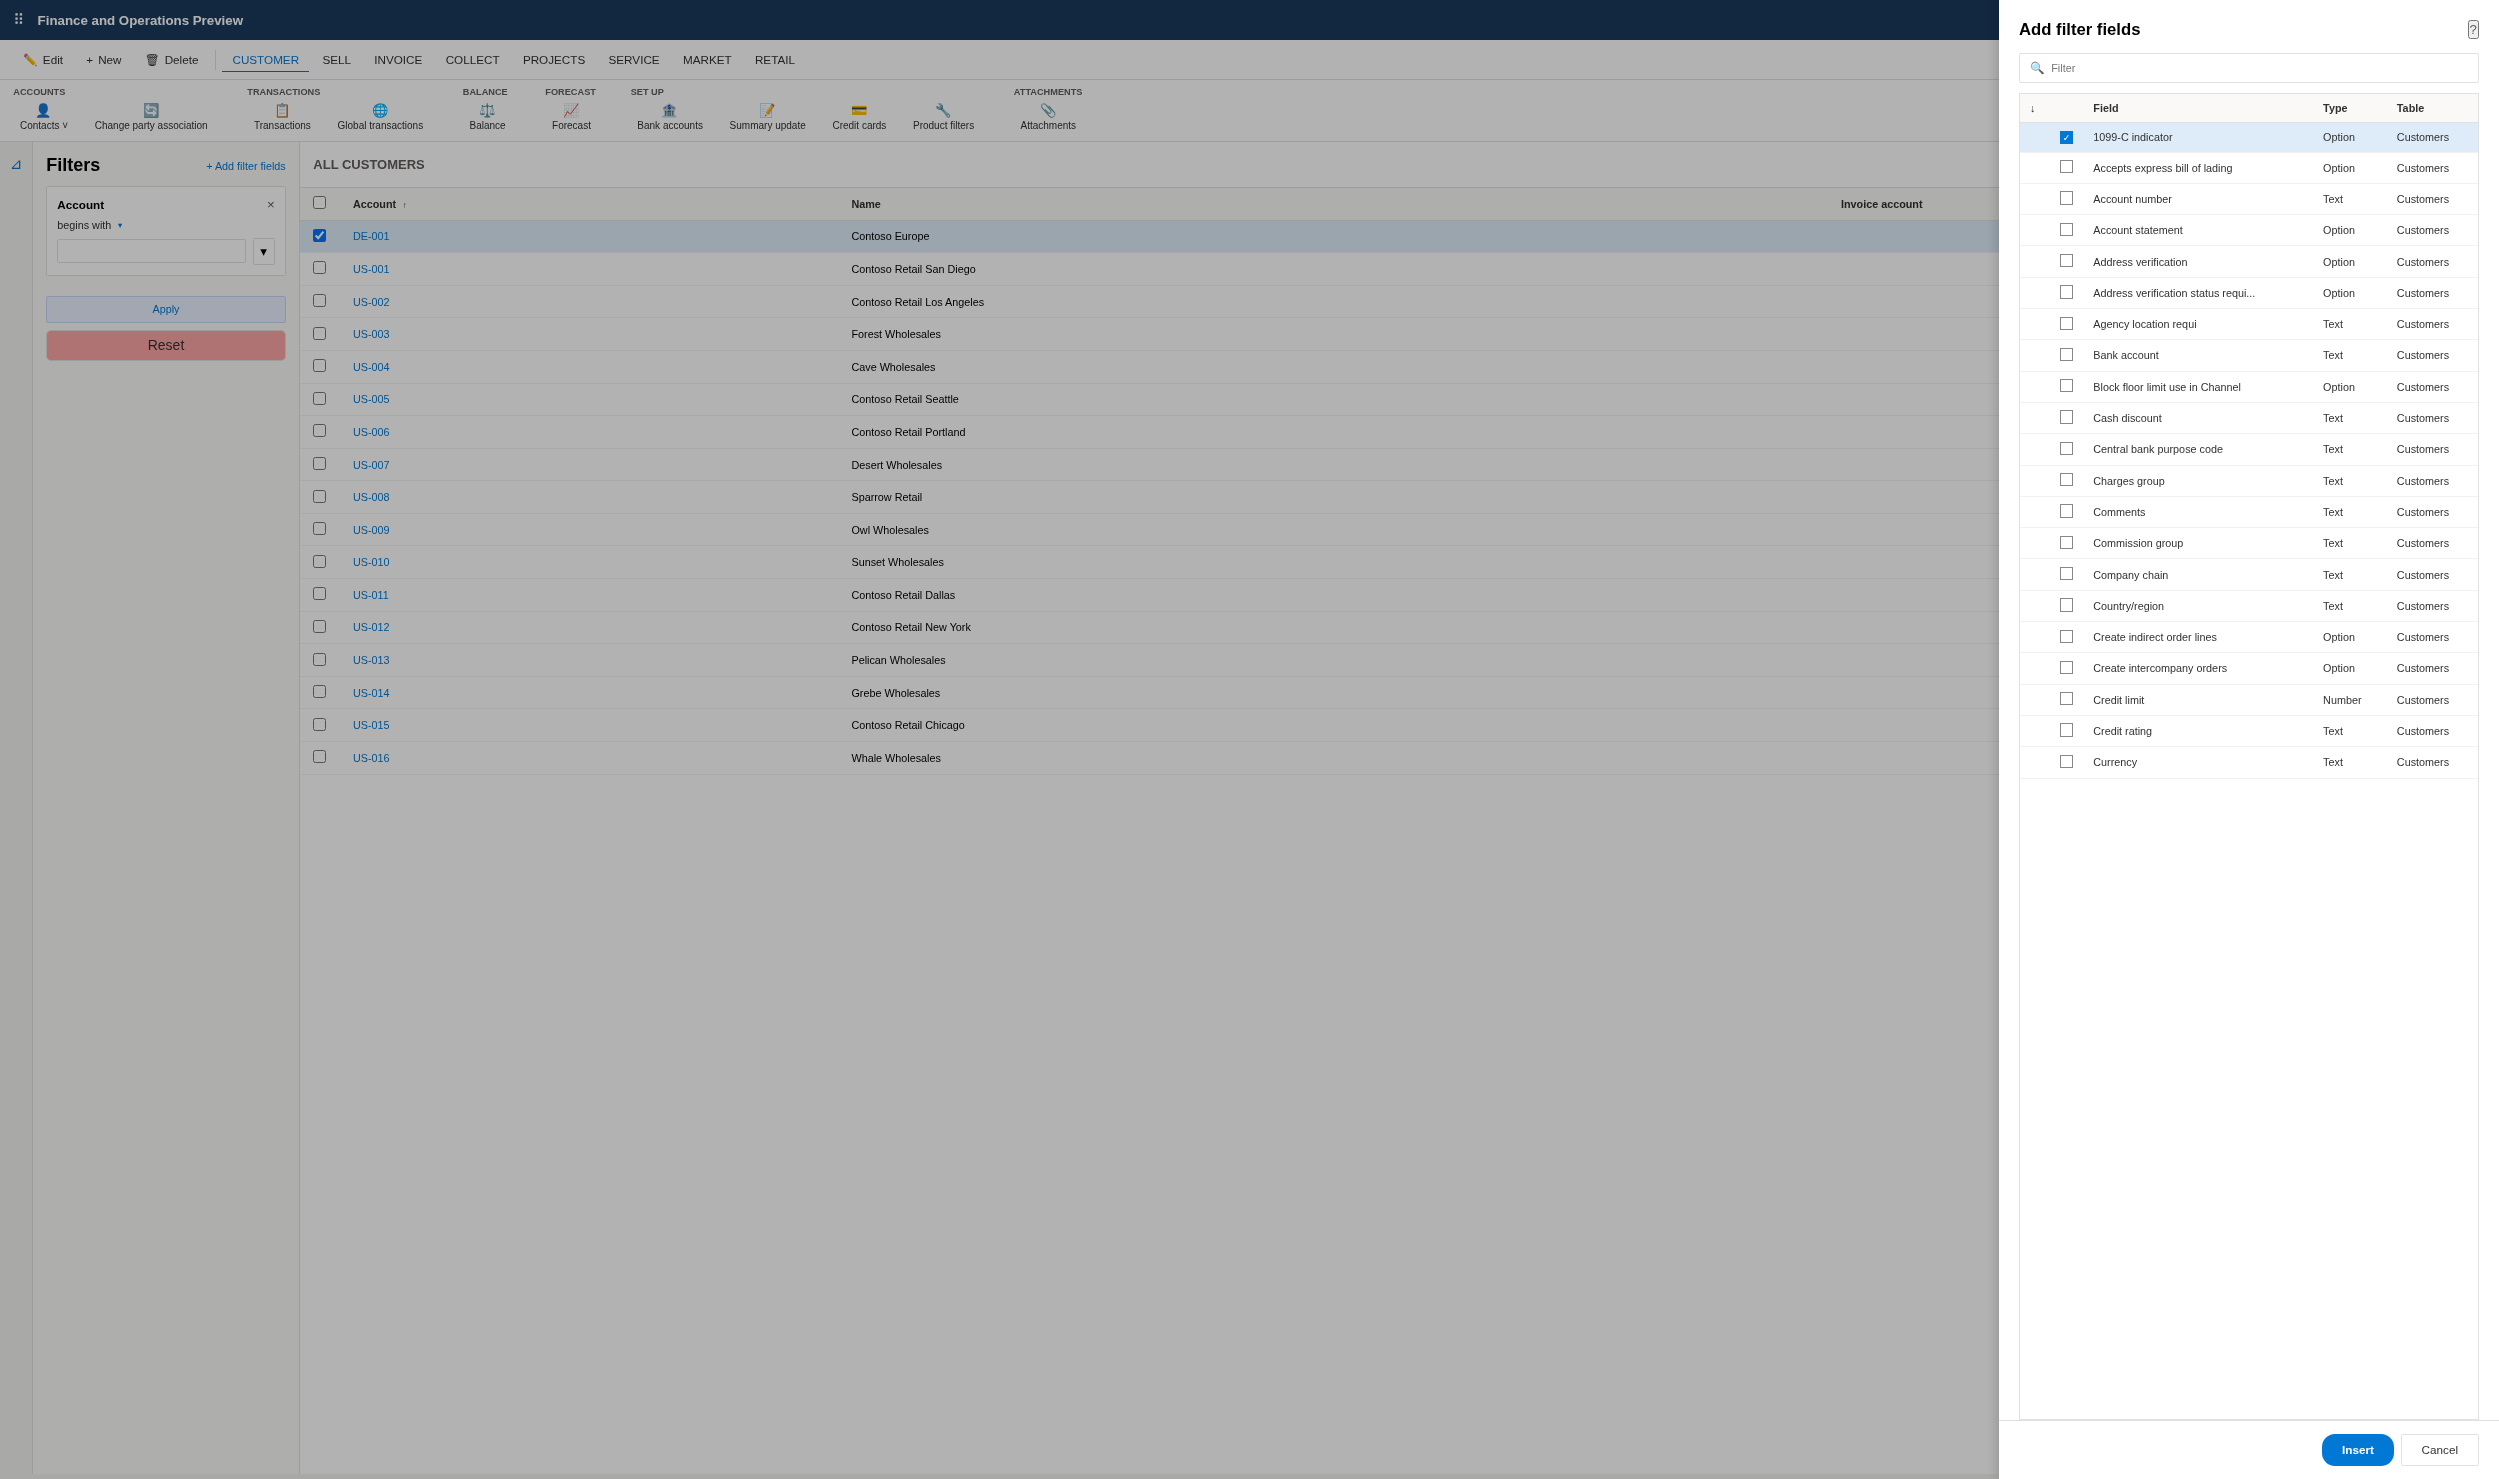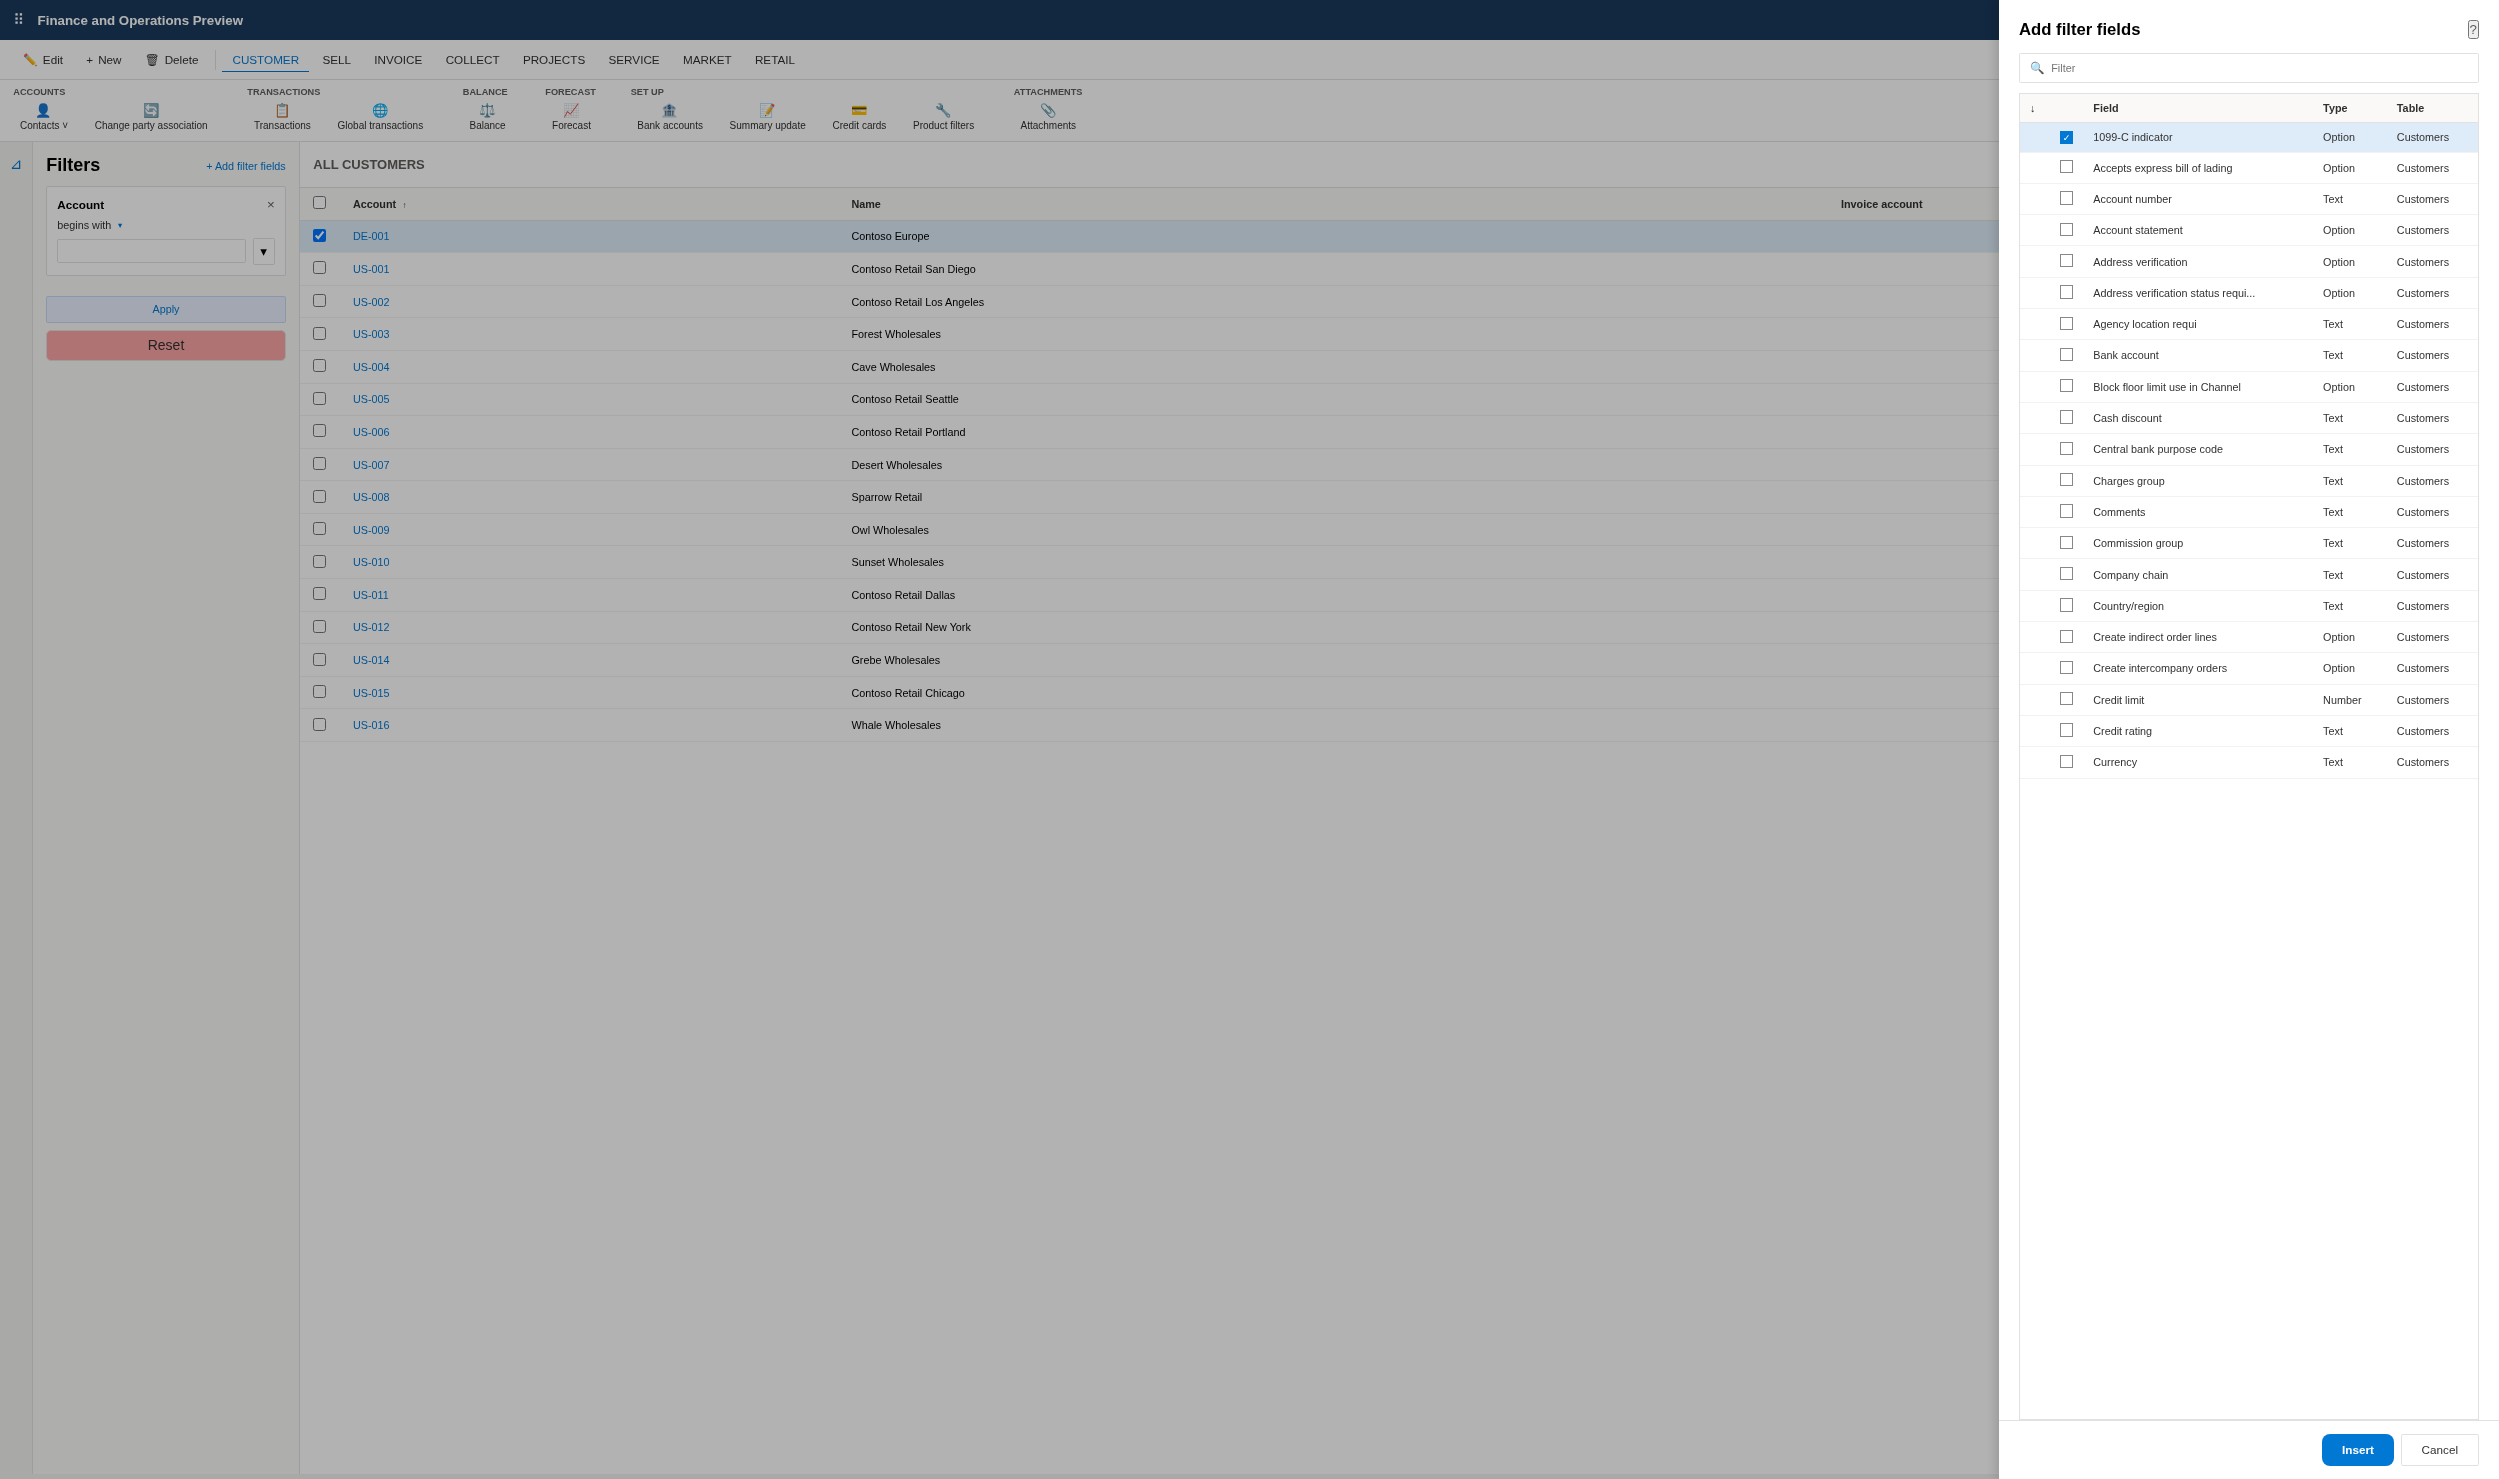--- a/index.html
+++ b/index.html
@@ -333,21 +333,21 @@
       display: flex;
       justify-content: flex-end;
       gap: 6.7px;
       border-top: 0.8px solid #e1e1e1;
     }
     .btn-insert {
       background: #0078d4;
       color: #fff;
       border: none;
       padding: 8.3px 20px;
-      border-radius: 8px;
+      border-radius: 13px;
       cursor: pointer;
       font-size: 11.7px;
       font-weight: 600;
     }
     .btn-cancel {
       background: #fff;
       color: #323130;
       border: 0.8px solid #e1e1e1;
       padding: 8.3px 20px;
       border-radius: 1.7px;
@@ -641,20 +641,28 @@
       <input type="checkbox" style="">
     </td>
     <td class="link-cell">US-012</td>
     <td>Contoso Retail New York</td>
     <td></td>
   </tr>
           <tr>
     <td class="check-col">
       <input type="checkbox" style="">
     </td>
+    <td class="link-cell">US-013</td>
+    <td>Pelican Wholesales</td>
+    <td></td>
+  </tr>
+          <tr>
+    <td class="check-col">
+      <input type="checkbox" style="">
+    </td>
     <td class="link-cell">US-014</td>
     <td>Grebe Wholesales</td>
     <td></td>
   </tr>
           <tr>
     <td class="check-col">
       <input type="checkbox" style="">
     </td>
     <td class="link-cell">US-015</td>
     <td>Contoso Retail Chicago</td>

